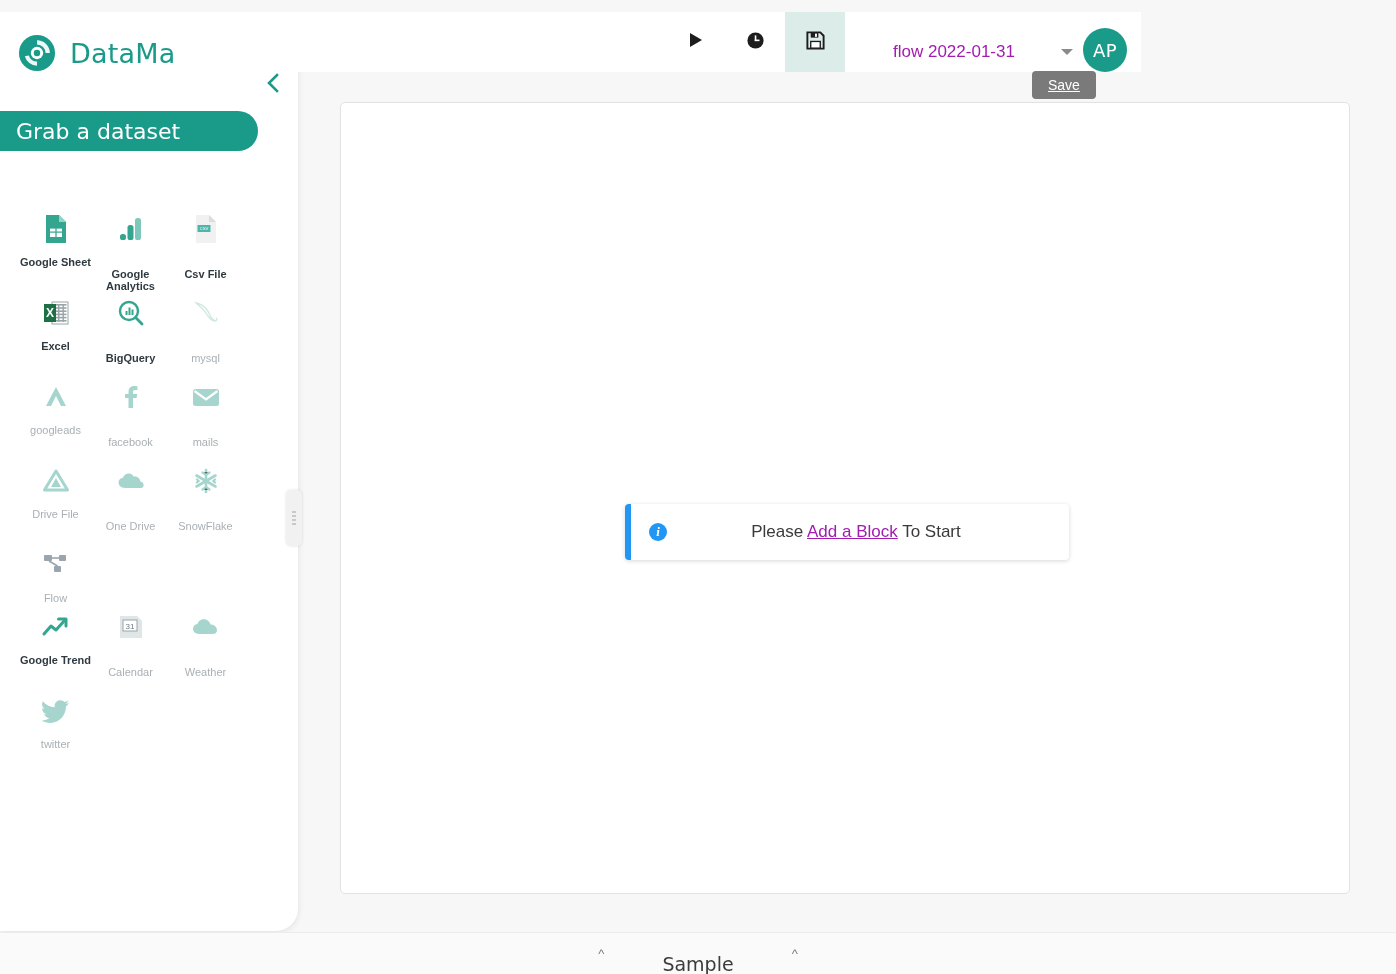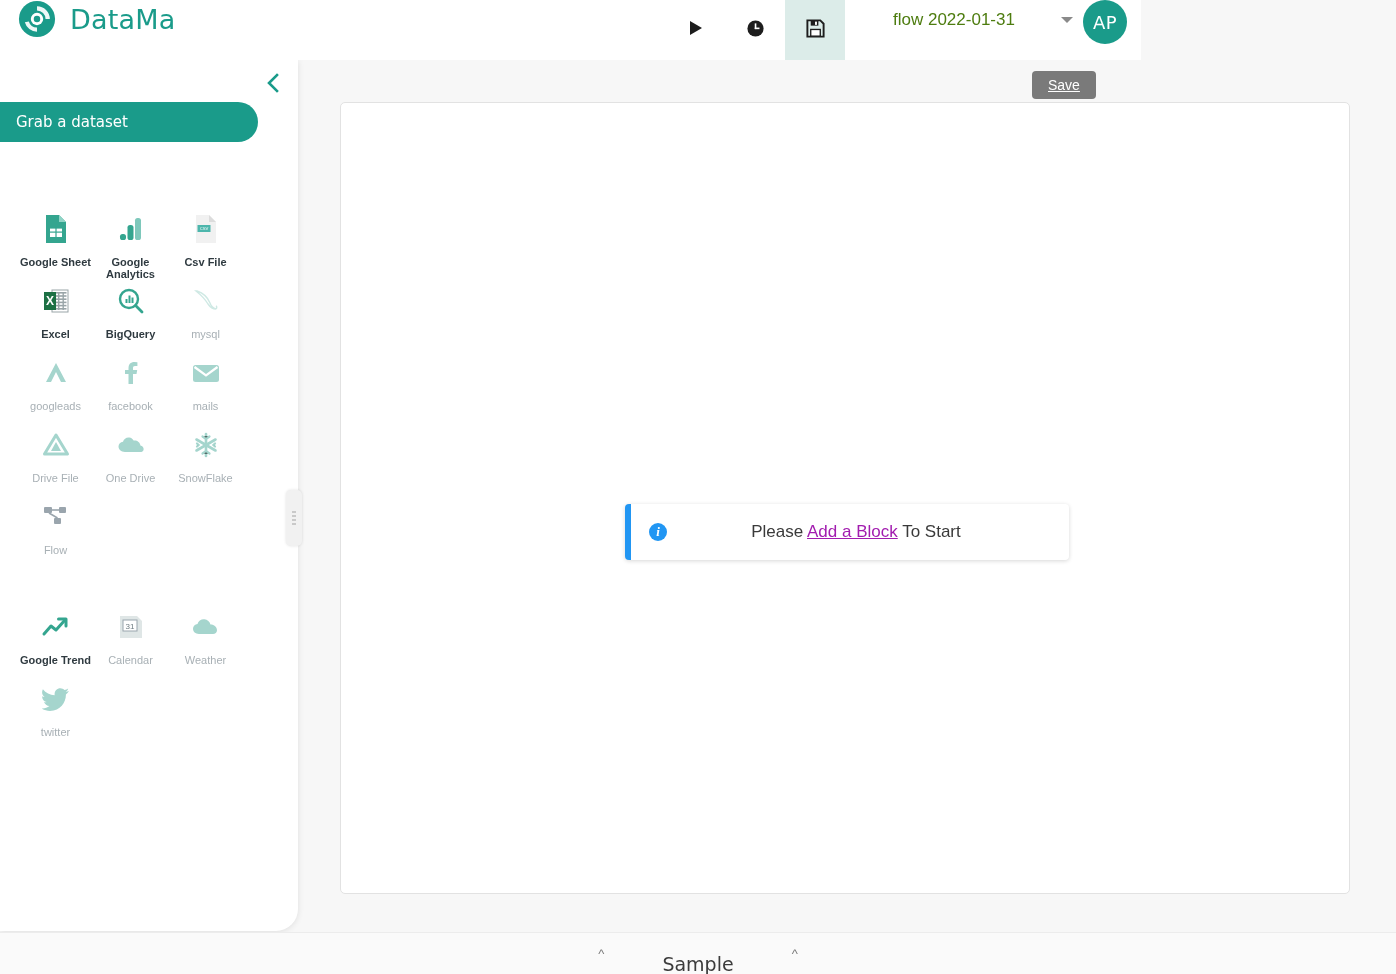--- a/index.html
+++ b/index.html
@@ -5,45 +5,45 @@
   * { box-sizing: border-box; margin: 0; padding: 0; }
   html, body {
     width: 1396px; height: 974px;
     font-family: "Liberation Sans", sans-serif;
     background: #f7f7f7;
     overflow: hidden;
   }
 
   
   .topbar {
-    position: absolute; top: 0; left: 0;
+    position: absolute; top: 12px; left: 0;
     width: 1141px; height: 60px;
     background: #ffffff;
-    display: flex; align-items: flex-start;
+    display: flex; align-items: flex-end;
     z-index: 40;
   }
   .brand { display: flex; align-items: center; padding-left: 18px; gap: 14px; }
   .brand-logo { width: 38px; height: 38px; display: block; }
   .brand-name {
     font-size: 27px; color: #1a9b8a; letter-spacing: .2px;
     font-family: "DejaVu Sans", sans-serif; font-weight: 400;
   }
   .topbar-spacer { flex: 1 1 auto; }
   .tool-btn {
     width: 60px; height: 60px;
     display: flex; align-items: center; justify-content: center;
     background: transparent; border: none; cursor: pointer;
   }
   .tool-btn.active { background: #dcece9; }
   .flow-select {
     display: flex; align-items: center; justify-content: space-between;
     width: 180px; height: 40px; margin-left: 48px; margin-right: 10px;
     cursor: pointer;
   }
-  .flow-select .flow-label { font-size: 17px; color: #4d7c0f; }
+  .flow-select .flow-label { font-size: 17px; color: #a21caf; }
   .caret {
     width: 0; height: 0;
     border-left: 6px solid transparent;
     border-right: 6px solid transparent;
     border-top: 6px solid #8a8a8a;
   }
   .avatar {
     width: 44px; height: 44px; border-radius: 50%;
     background: #1a9b8a; color: #ffffff;
     display: flex; align-items: center; justify-content: center;
@@ -68,27 +68,27 @@
     box-shadow: 0 1px 6px rgba(0,0,0,.10);
     overflow: hidden;
     z-index: 30;
   }
   .collapse-btn {
     position: absolute; top: 10px; right: 10px;
     width: 30px; height: 30px; cursor: pointer;
     display: flex; align-items: center; justify-content: center;
   }
   .section-pill {
-    margin-top: 0;
+    margin-top: 9px;
     width: 258px; height: 40px;
     background: #1a9b8a;
     border-top-right-radius: 20px;
     border-bottom-right-radius: 20px;
     display: flex; align-items: center;
-    color: #ffffff; font-size: 15px; padding-left: 16px;
+    color: #ffffff; font-size: 22px; padding-left: 16px;
     font-family: "DejaVu Sans", sans-serif;
   }
   .pill-wrap-1 { position: absolute; top: 42px; left: 0; }
   .pill-wrap-2 { position: absolute; top: 440px; left: 0; }
 
   .grid {
     position: absolute; left: 0; width: 260px;
     display: flex; flex-wrap: wrap;
   }
   .grid-1 { top: 148px; }
@@ -104,21 +104,21 @@
   }
   .cell-lbl {
     font-size: 11px; margin-top: 6px; height: 24px; text-align: center;
     line-height: 1.1;
     font-family: "Liberation Sans", sans-serif;
   }
   .lbl-strong { color: #2f3a40; font-weight: bold; }
   .lbl-muted  { color: #a8b0b5; }
   
   .grid .cell:nth-child(3n+1) { margin-left: 18px; }
-  .grid .cell:nth-child(3n+2) { margin-left: 0px; }
+  .grid .cell:nth-child(3n+2) { margin-left: 0px; gap: 12px; }
   .grid .cell:nth-child(3n+3) { margin-left: 0px; justify-content: space-between; }
 
   .resize-handle {
     position: absolute; top: 490px; left: 286px;
     width: 16px; height: 56px;
     background: #f1f1f1; border-radius: 5px;
     box-shadow: 0 0 3px rgba(0,0,0,.12);
     display: flex; align-items: center; justify-content: center;
     cursor: col-resize; z-index: 35;
   }

